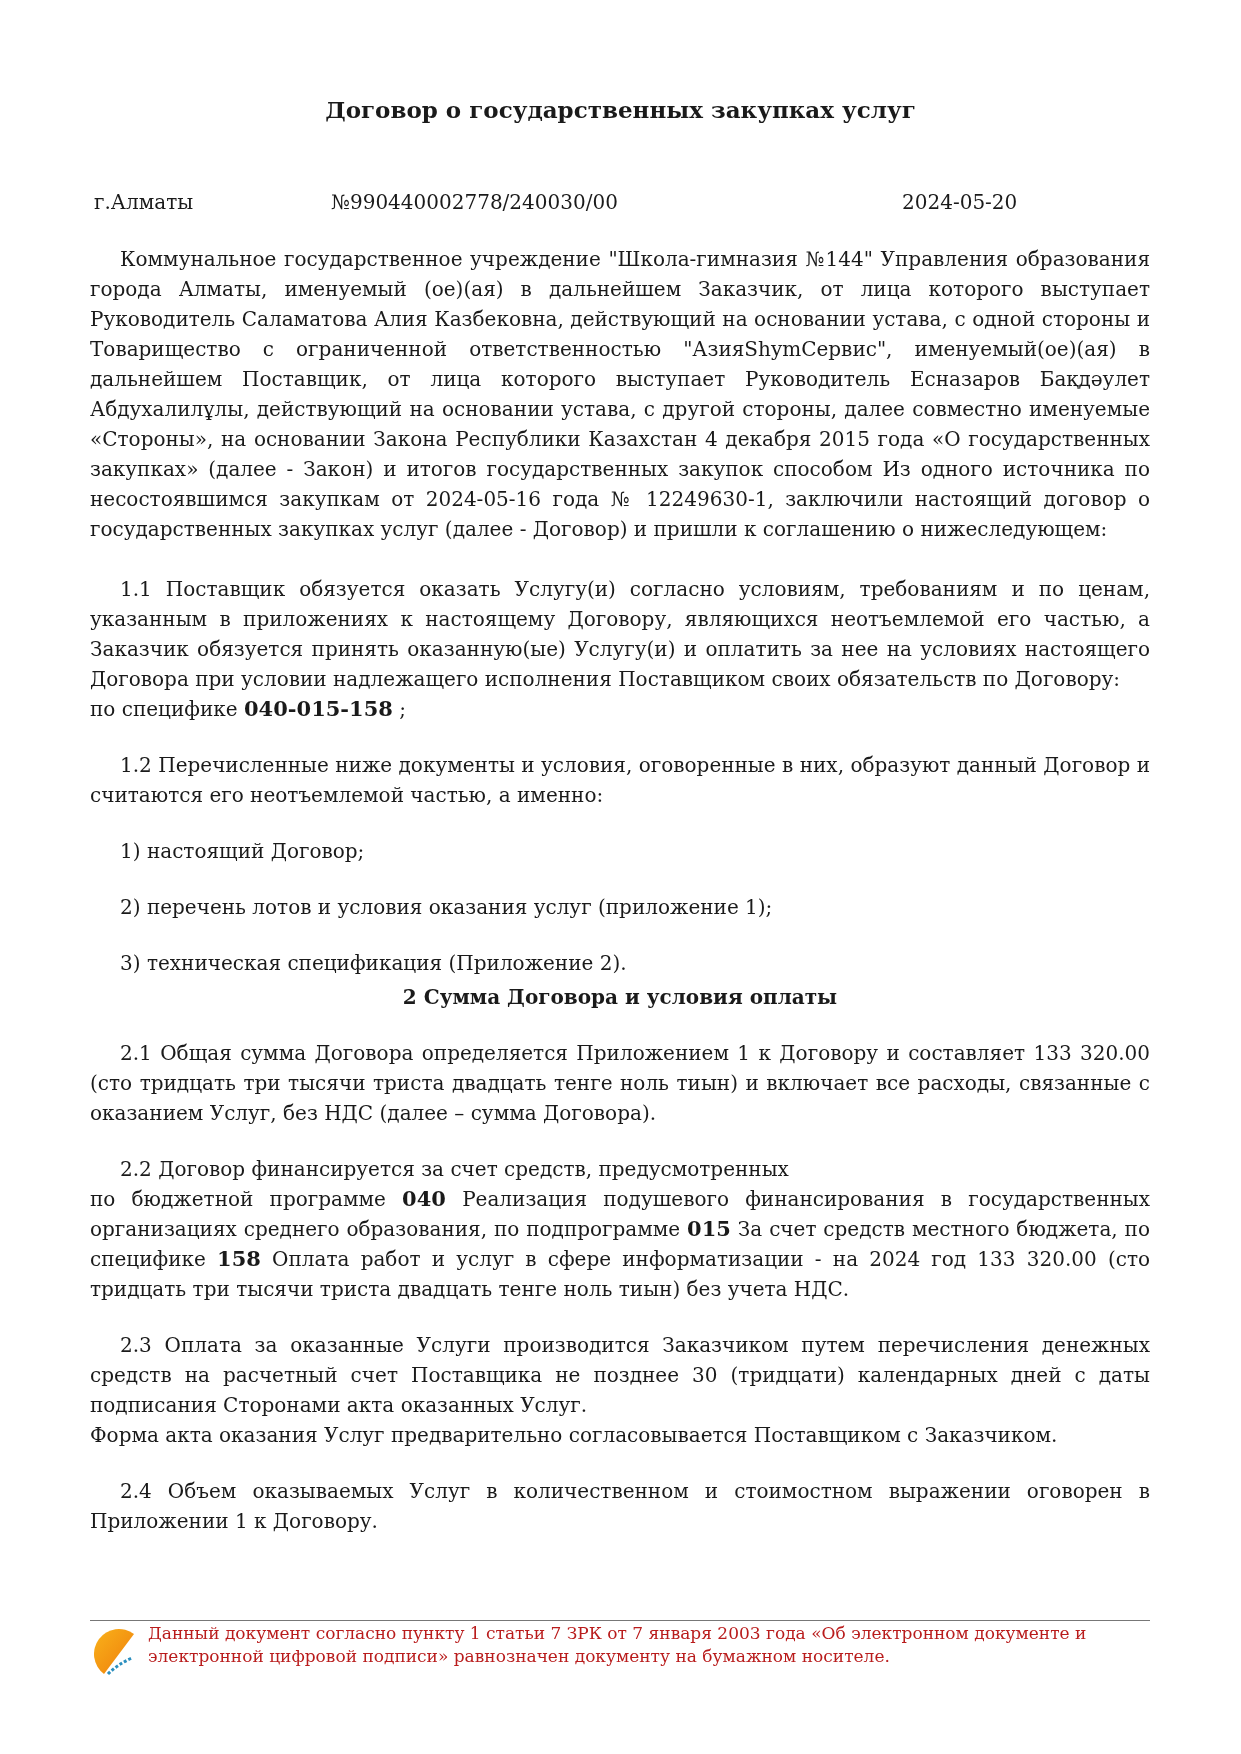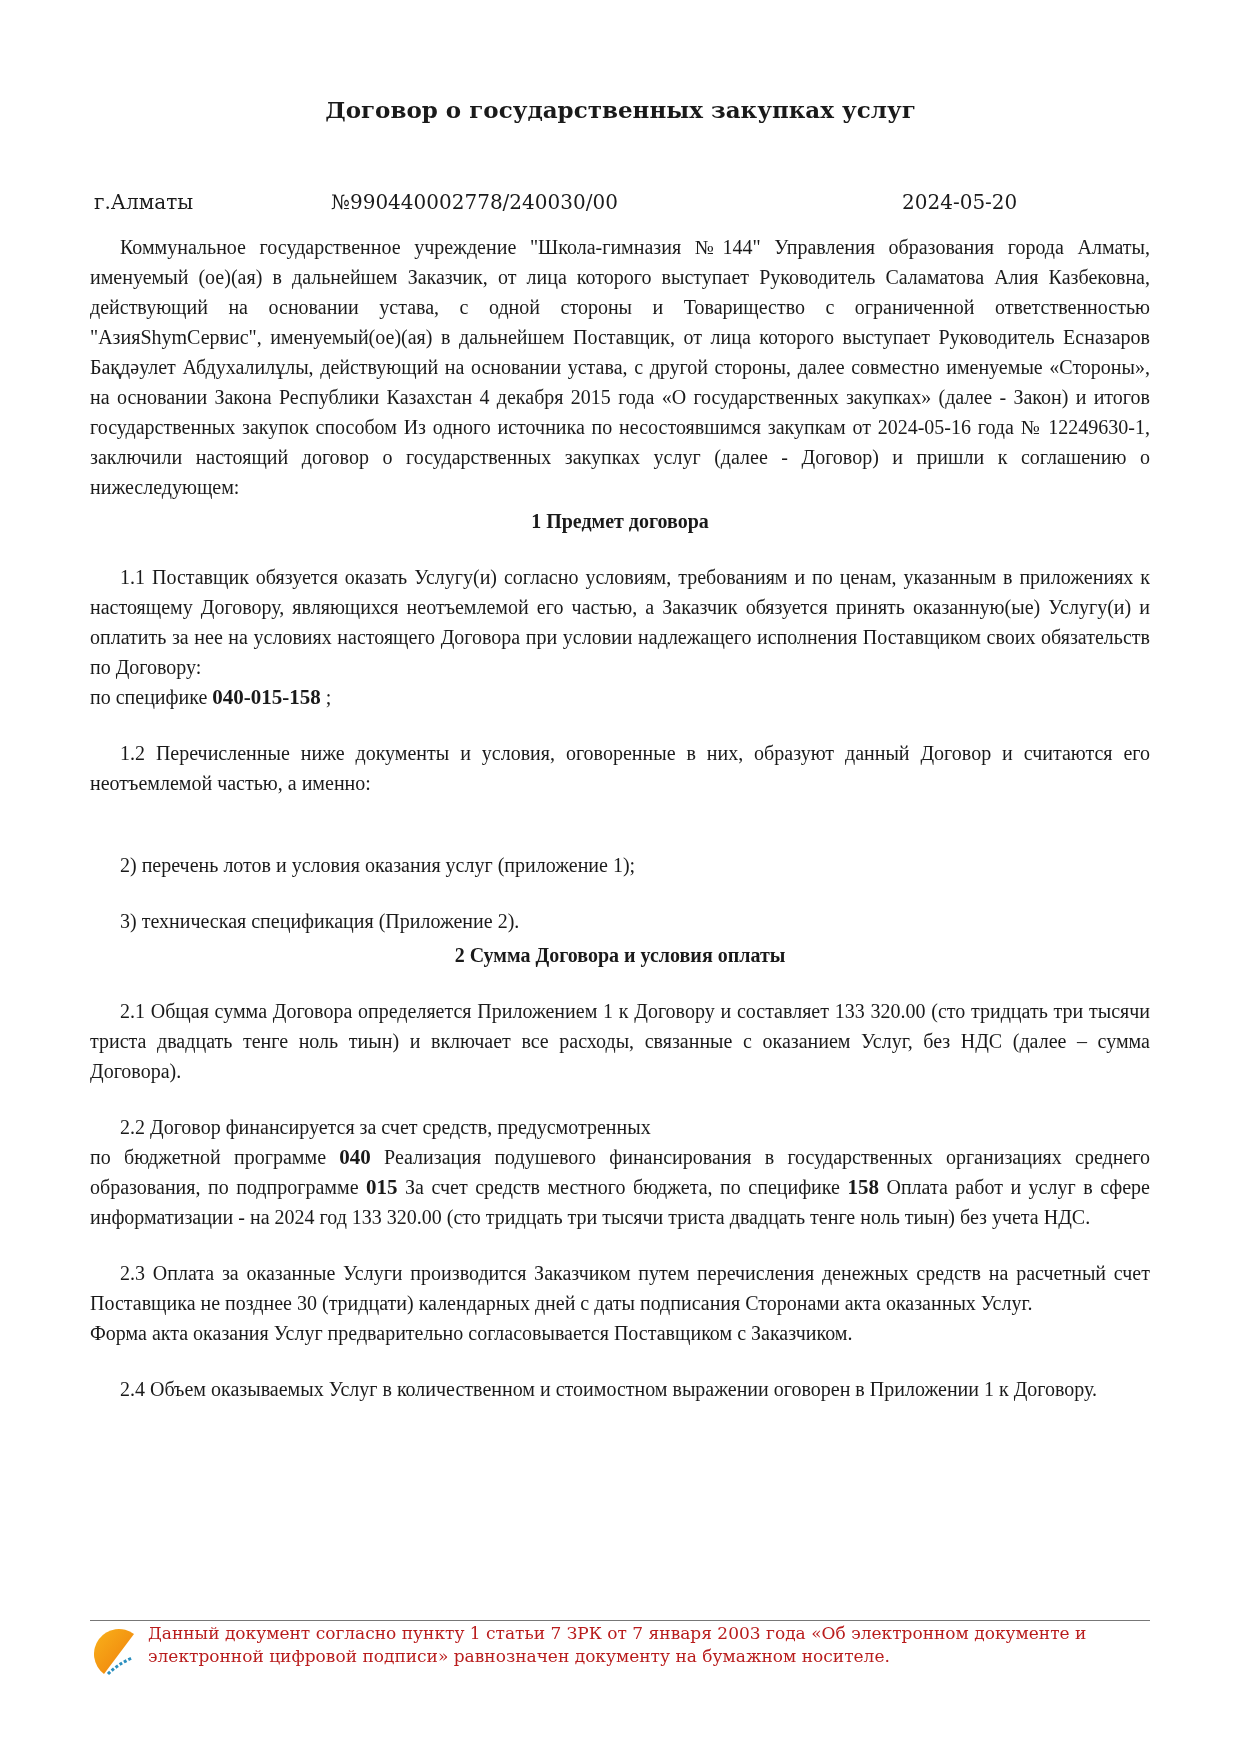--- a/index.html
+++ b/index.html
@@ -23,30 +23,30 @@
 </head>
 <body>
 
 <div class="page">
   <div class="title">Договор о государственных закупках услуг</div>
 
   <div class="meta" style="left:94px;">г.Алматы</div>
   <div class="meta" style="left:307px;margin-left:24px;">№990440002778/240030/00</div>
   <div class="meta" style="left:902px;text-align:right;">2024-05-20</div>
 
-  <div class="body" style="top:232px;font-family:Liberation Serif, serif;">
+  <div class="body" style="top:244px;">
     <p class="p ind">Коммунальное государственное учреждение "Школа-гимназия №144" Управления образования города Алматы, именуемый (ое)(ая) в дальнейшем Заказчик, от лица которого выступает Руководитель Саламатова Алия Казбековна, действующий на основании устава, с одной стороны и Товарищество с ограниченной ответственностью "АзияShymСервис", именуемый(ое)(ая) в дальнейшем Поставщик, от лица которого выступает Руководитель Есназаров Бақдәулет Абдухалилұлы, действующий на основании устава, с другой стороны, далее совместно именуемые «Стороны», на основании Закона Республики Казахстан 4 декабря 2015 года «О государственных закупках» (далее - Закон) и итогов государственных закупок способом Из одного источника по несостоявшимся закупкам от 2024-05-16 года № 12249630-1, заключили настоящий договор о государственных закупках услуг (далее - Договор) и пришли к соглашению о нижеследующем:</p>
     <div class="small-gap"></div>
-    <p class="h">1 Предмет договора</p>
     <div class="gap"></div>
     <p class="p ind">1.1 Поставщик обязуется оказать Услугу(и) согласно условиям, требованиям и по ценам, указанным в приложениях к настоящему Договору, являющихся неотъемлемой его частью, а Заказчик обязуется принять оказанную(ые) Услугу(и) и оплатить за нее на условиях настоящего Договора при условии надлежащего исполнения Поставщиком своих обязательств по Договору:</p>
     <p class="p"><span>по специфике </span><b>040-015-158</b><span> ;</span></p>
     <div class="gap"></div>
     <p class="p ind">1.2 Перечисленные ниже документы и условия, оговоренные в них, образуют данный Договор и считаются его неотъемлемой частью, а именно:</p>
     <div class="gap"></div>
+    <p class="p ind">1) настоящий Договор;</p>
     <div class="gap"></div>
     <p class="p ind">2) перечень лотов и условия оказания услуг (приложение 1);</p>
     <div class="gap"></div>
     <p class="p ind">3) техническая спецификация (Приложение 2).</p>
     <div class="small-gap"></div>
     <p class="h">2 Сумма Договора и условия оплаты</p>
     <div class="gap"></div>
     <p class="p ind">2.1 Общая сумма Договора определяется Приложением 1 к Договору и составляет 133 320.00 (сто тридцать три тысячи триста двадцать тенге ноль тиын) и включает все расходы, связанные с оказанием Услуг, без НДС (далее – сумма Договора).</p>
     <div class="gap"></div>
     <p class="p ind">2.2 Договор финансируется за счет средств, предусмотренных</p>

